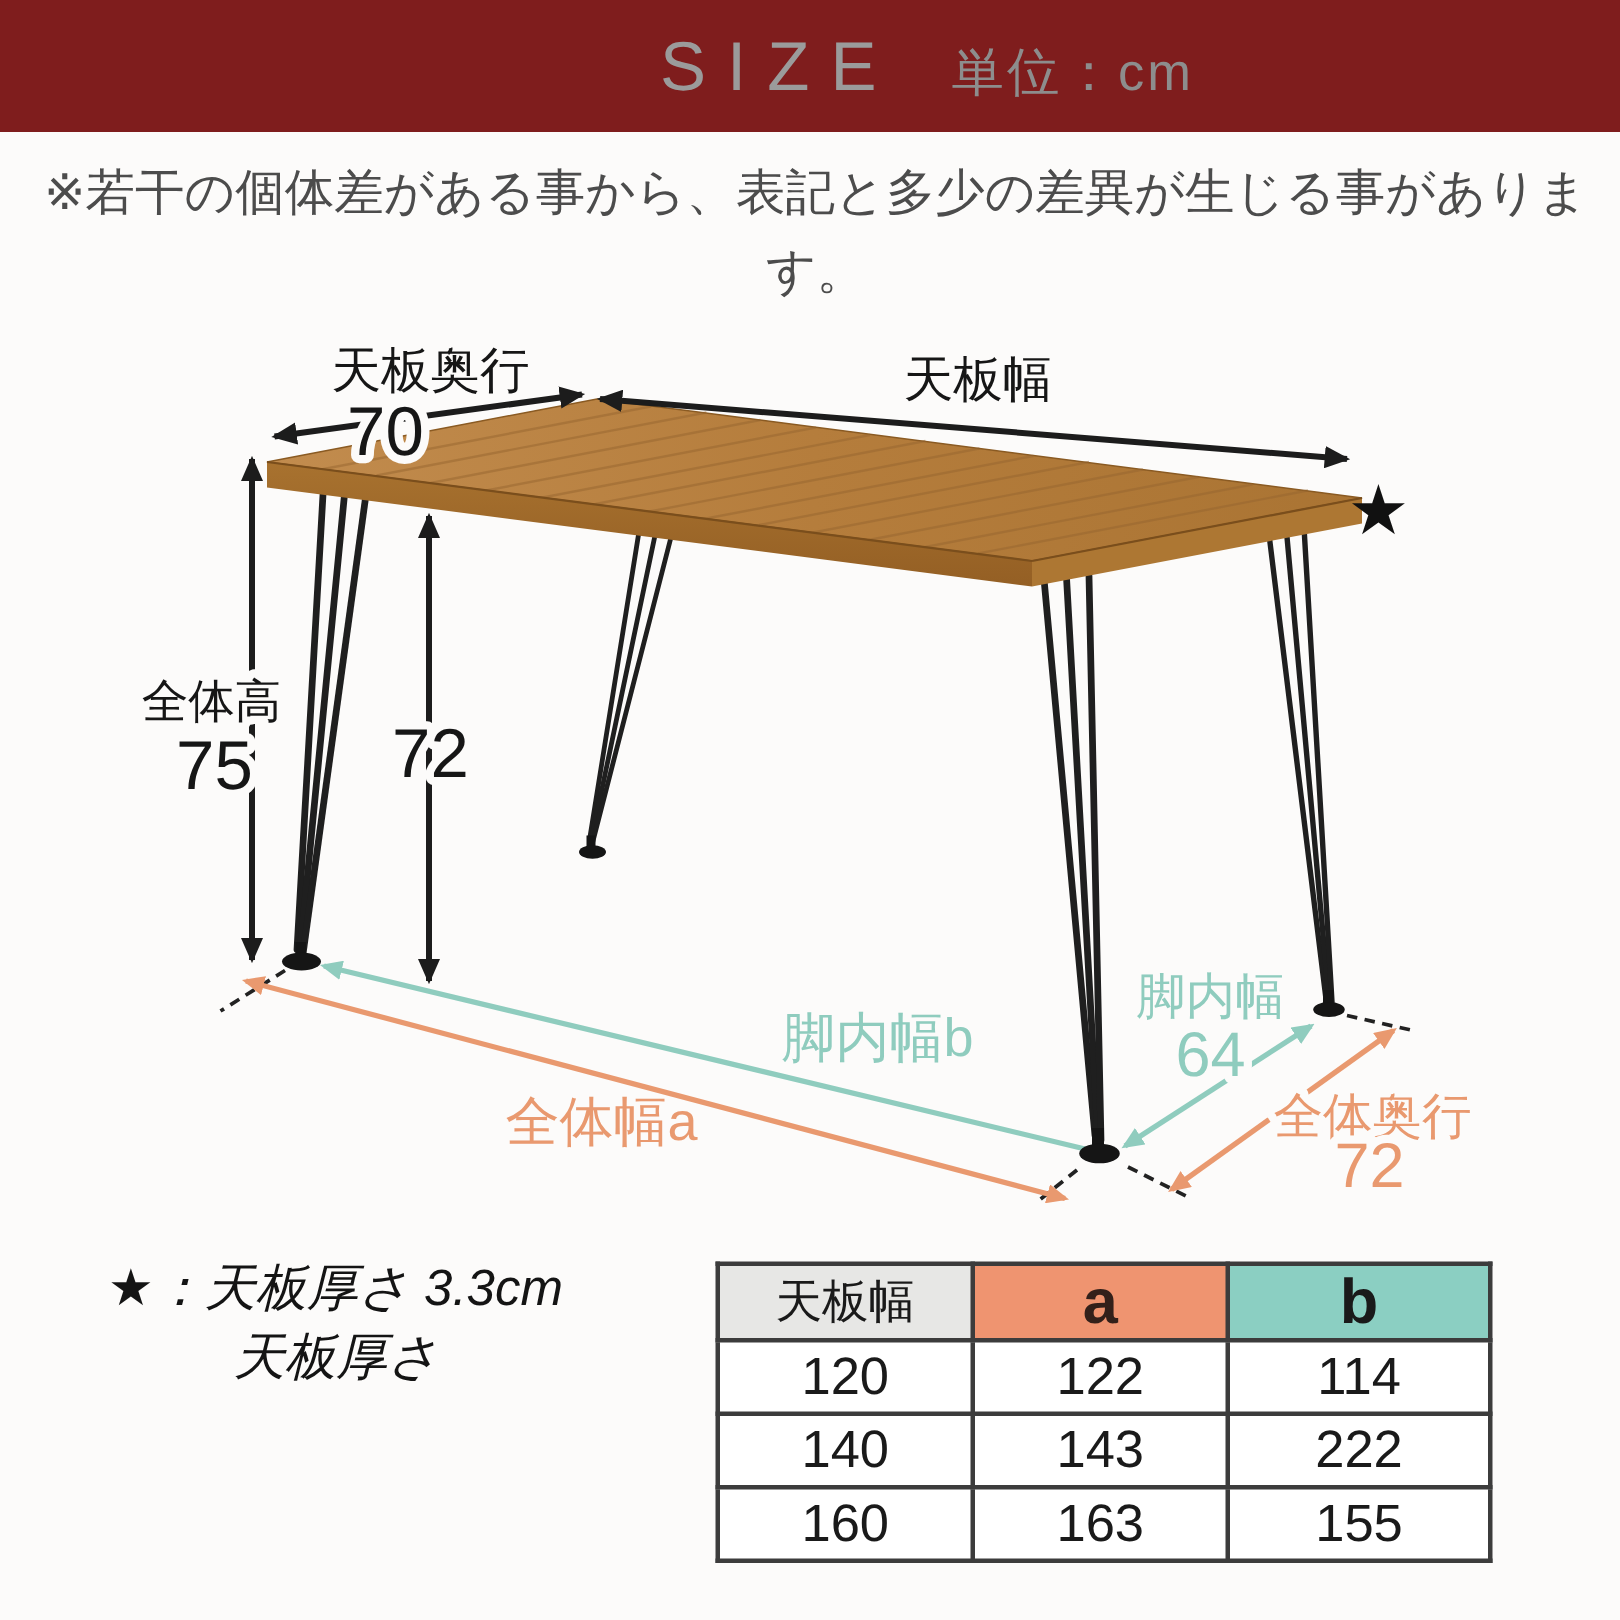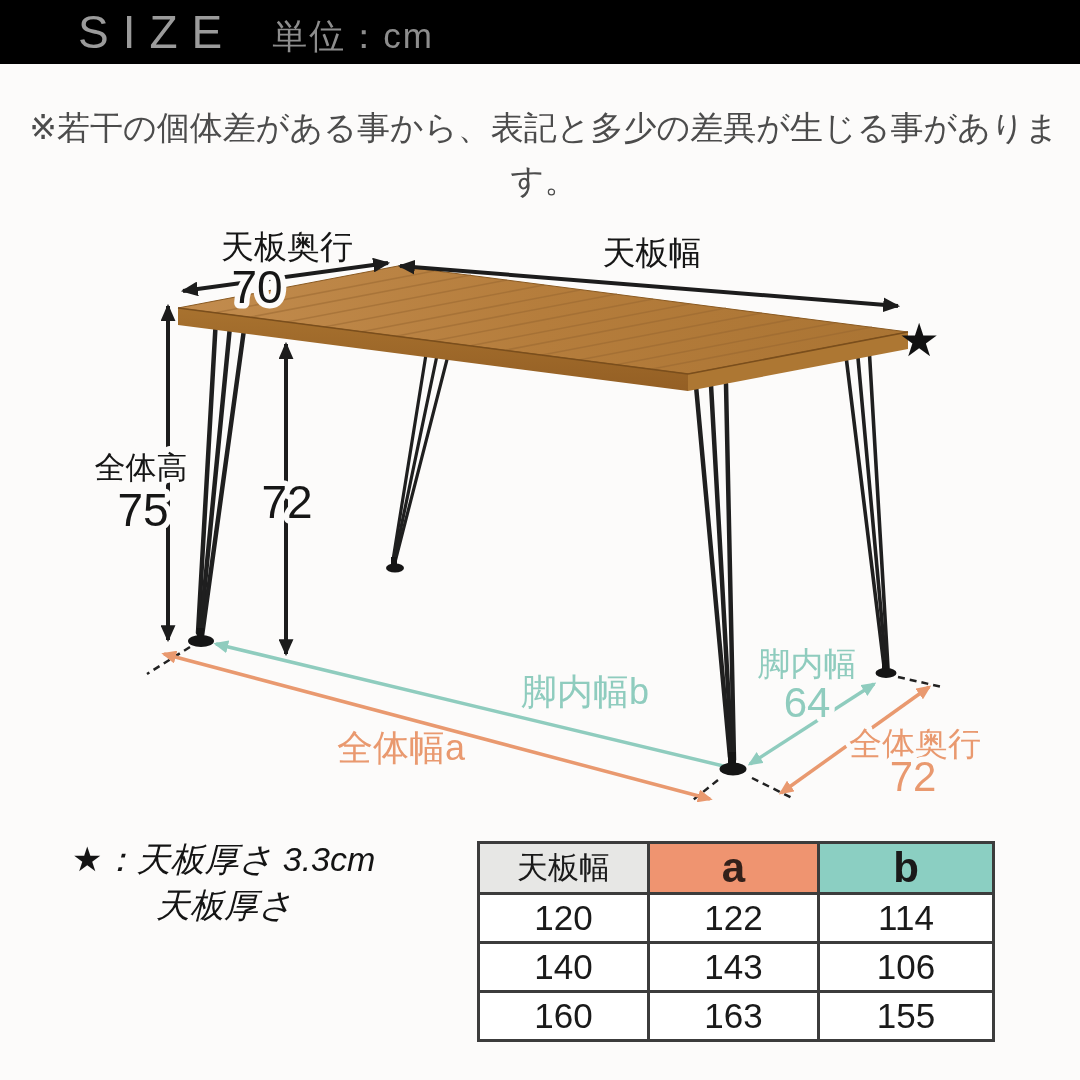--- a/index.html
+++ b/index.html
@@ -4,22 +4,22 @@
 <style>
   html,body{margin:0;padding:0;}
   body{
     width:1080px;height:1080px;position:relative;overflow:hidden;
     background:#fcfbfa;
     font-family:"Liberation Sans","DejaVu Sans",sans-serif;
     color:#1a1a1a;
   }
   
   .header-bar{
-    position:absolute;top:0;left:0;width:1080px;height:64px;
-    background:#000000;display:flex;align-items:center;justify-content:flex-start;
+    position:absolute;top:0;left:0;width:1080px;height:88px;
+    background:#7f1d1d;display:flex;align-items:center;justify-content:center;
   }
   .header-inner{display:flex;align-items:baseline;gap:36px;transform:translateX(78px);}
   .size-title{font-size:46px;letter-spacing:14px;color:#9b9b9b;font-weight:400;}
   .unit-label{font-size:35px;color:#8d8d8d;letter-spacing:2px;}
   
   .disclaimer{
     position:absolute;left:20px;top:102px;width:1048px;
     font-size:33px;line-height:1.6;color:#4c4c4c;font-weight:500;text-align:center;
   }
   
@@ -193,21 +193,21 @@
   </thead>
   <tbody>
     <tr>
       <td>120</td>
       <td>122</td>
       <td>114</td>
     </tr>
     <tr>
       <td>140</td>
       <td>143</td>
-      <td>106</td>
+      <td>222</td>
     </tr>
     <tr>
       <td>160</td>
       <td>163</td>
       <td>155</td>
     </tr>
   </tbody>
 </table>
 
 </body></html>

